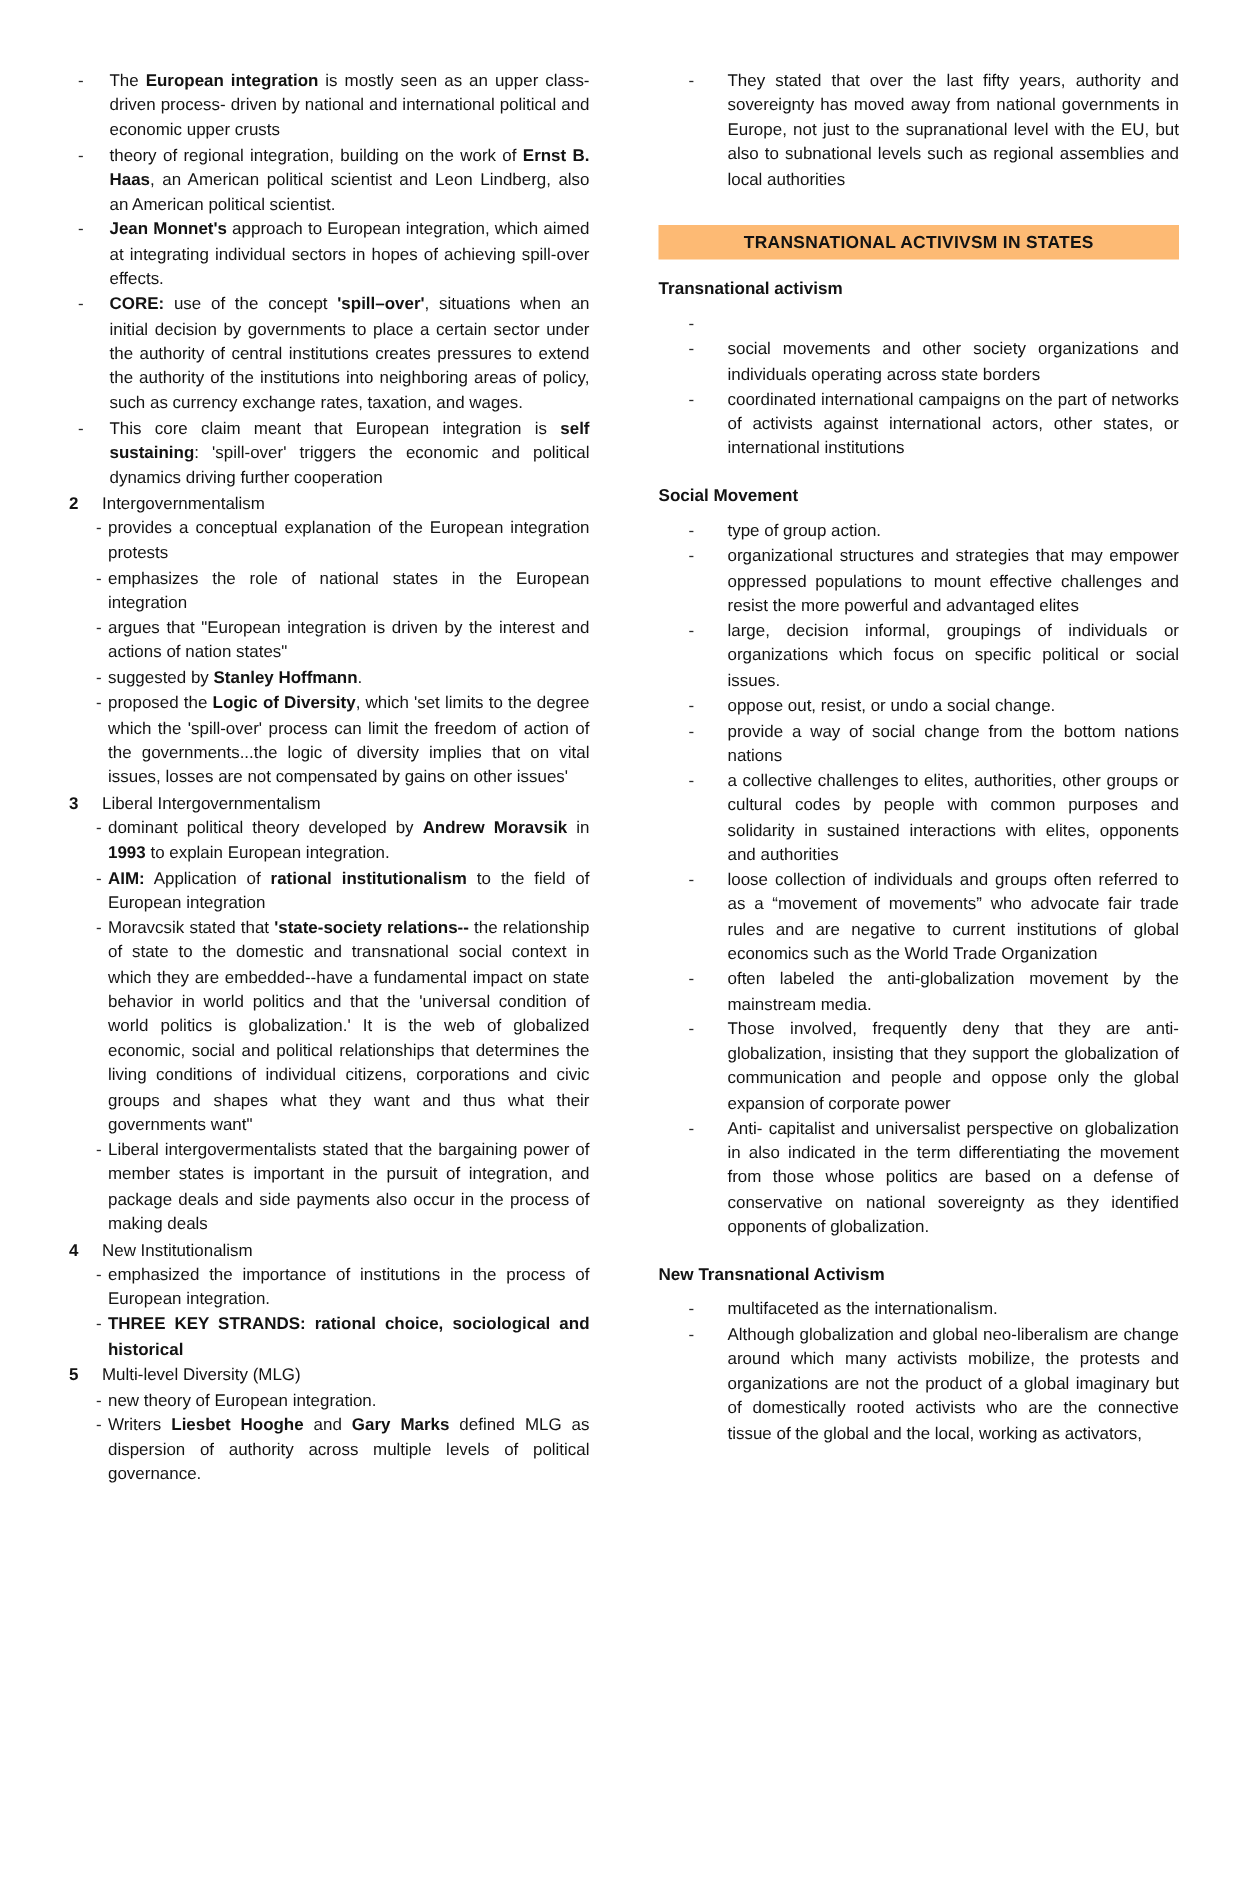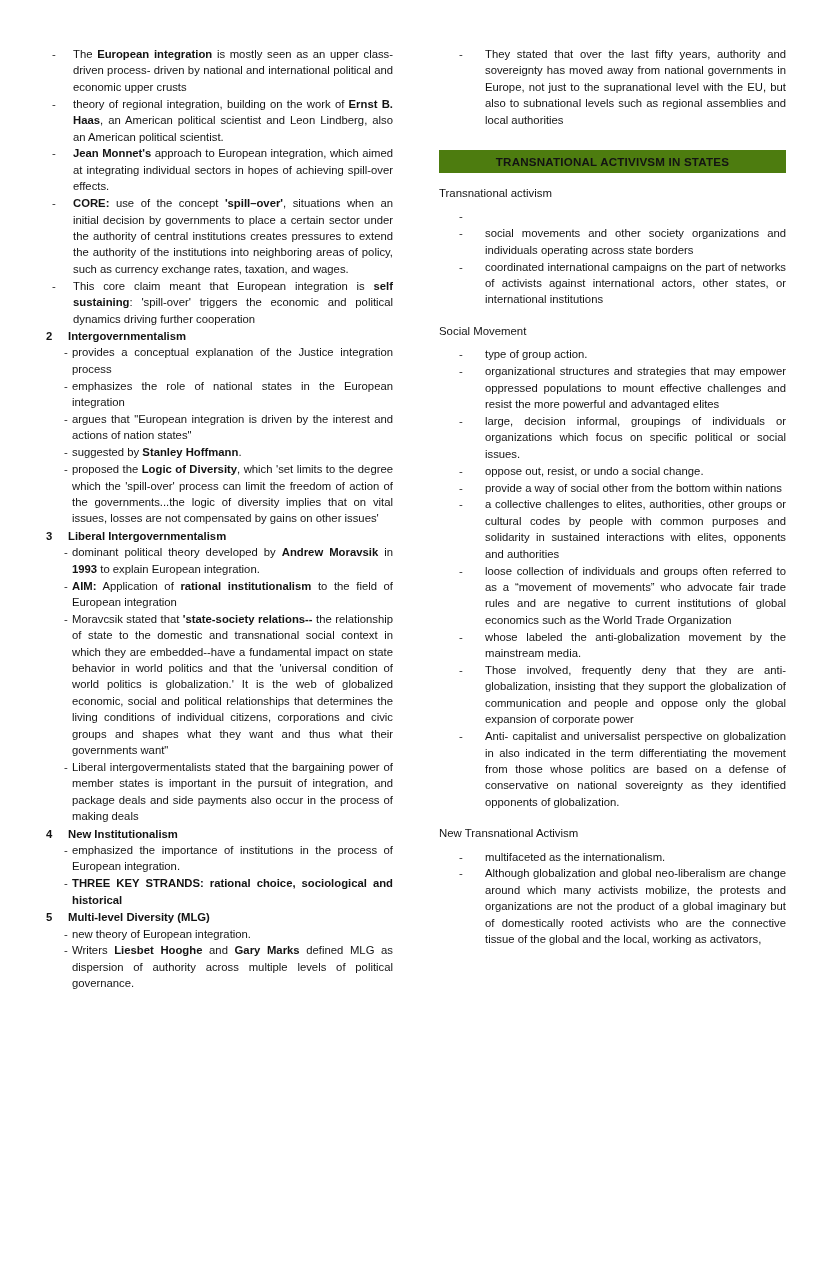--- a/index.html
+++ b/index.html
@@ -45,21 +45,21 @@
   .num-marker {
     flex: 0 0 22px;
     width: 22px;
     font-size: 11.3px;
     font-weight: bold;
     line-height: 16.4px;
     color: #131313;
   }
   .num-title {
     font-size: 11.3px;
-    font-weight: bold;
+    font-weight: normal;
     line-height: 16.4px;
     color: #131313;
   }
 
   
   ul.dash {
     list-style: none;
     margin: 0;
     padding: 0;
   }
@@ -86,35 +86,35 @@
     color: #131313;
   }
   
   .lvl2 .dash-mark { flex: 0 0 26px; width: 26px; padding-left: 18px; }
   
   .rcol .dash-mark { flex: 0 0 46px; width: 46px; padding-left: 20px; }
 
   
   .banner {
     margin: 22px 0 12px 0;
-    background: #4d7c0f;
+    background: #fdba74;
     height: 23px;
     display: flex;
     align-items: center;
     justify-content: center;
     font-size: 11.6px;
     font-weight: bold;
     letter-spacing: 0.2px;
     color: #131313;
   }
 
   
   .subhead {
     font-size: 11.4px;
-    font-weight: normal;
+    font-weight: bold;
     line-height: 16.4px;
     color: #131313;
     margin: 0 0 7px 0;
   }
   .subhead.spaced { margin-top: 15px; }
 
   .group { margin-bottom: 0; }
 
   b, strong { font-weight: bold; }
 </style>
@@ -148,21 +148,21 @@
           </li>
         </ul>
       <div>
           <div class="num-item">
             <span class="num-marker">2</span>
             <span class="num-title">Intergovernmentalism</span>
           </div>
           <ul class="dash lvl2">
             <li>
               <span class="dash-mark">-</span>
-              <span class="dash-body">provides a conceptual explanation of the Justice integration process</span>
+              <span class="dash-body">provides a conceptual explanation of the European integration protests</span>
             </li>
             <li>
               <span class="dash-mark">-</span>
               <span class="dash-body">emphasizes the role of national states in the European integration</span>
             </li>
             <li>
               <span class="dash-mark">-</span>
               <span class="dash-body">argues that "European integration is driven by the interest and actions of nation states"</span>
             </li>
             <li>
@@ -270,37 +270,37 @@
               <li>
                 <span class="dash-mark">-</span>
                 <span class="dash-body">large, decision informal, groupings of individuals or organizations which focus on specific political or social issues.</span>
               </li>
               <li>
                 <span class="dash-mark">-</span>
                 <span class="dash-body">oppose out, resist, or undo a social change.</span>
               </li>
               <li>
                 <span class="dash-mark">-</span>
-                <span class="dash-body">provide a way of social other from the bottom within nations</span>
+                <span class="dash-body">provide a way of social change from the bottom nations nations</span>
               </li>
               <li>
                 <span class="dash-mark">-</span>
                 <span class="dash-body">a collective challenges to elites, authorities, other groups or cultural codes by people with common purposes and solidarity in sustained interactions with elites, opponents and authorities</span>
               </li>
             </ul>
           </div>
           <div class="group">
             <ul class="dash">
               <li>
                 <span class="dash-mark">-</span>
                 <span class="dash-body">loose collection of individuals and groups often referred to as a “movement of movements” who advocate fair trade rules and are negative to current institutions of global economics such as the World Trade Organization</span>
               </li>
               <li>
                 <span class="dash-mark">-</span>
-                <span class="dash-body">whose labeled the anti-globalization movement by the mainstream media.</span>
+                <span class="dash-body">often labeled the anti-globalization movement by the mainstream media.</span>
               </li>
               <li>
                 <span class="dash-mark">-</span>
                 <span class="dash-body">Those involved, frequently deny that they are anti-globalization, insisting that they support the globalization of communication and people and oppose only the global expansion of corporate power</span>
               </li>
               <li>
                 <span class="dash-mark">-</span>
                 <span class="dash-body">Anti- capitalist and universalist perspective on globalization in also indicated in the term differentiating the movement from those whose politics are based on a defense of conservative on national sovereignty as they identified opponents of globalization.</span>
               </li>
             </ul>

